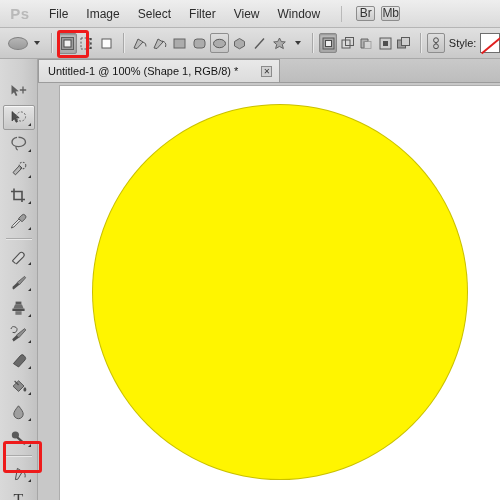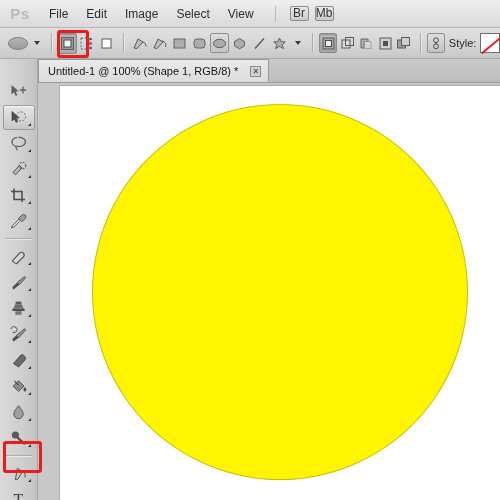--- a/index.html
+++ b/index.html
@@ -106,21 +106,21 @@
   .tabbar {
     position:absolute; left:38px; top:59px; width:462px; height:24px;
     background:linear-gradient(180deg,#c9c9c9,#bdbdbd);
     border-bottom:1px solid #9c9c9c; display:flex; align-items:flex-end;
     z-index:30;
   }
   .doc-tab {
     height:23px; display:flex; align-items:center; padding:0 7px 0 9px;
     background:linear-gradient(180deg,#e9e9e9,#dcdcdc);
     border:1px solid #9a9a9a; border-bottom:none;
-    font-size:11px; color:#141414; white-space:nowrap; gap:12px;
+    font-size:11px; color:#141414; white-space:nowrap; gap:23px;
   }
   .tab-close {
     width:11px;height:11px;border:1px solid #8b8b8b;background:#d2d2d2;
     font-size:8px;line-height:9px;text-align:center;color:#3a3a3a;
   }
 
   
   .toolbar {
     position:absolute; left:0; top:59px; width:38px; height:441px;
     background:linear-gradient(90deg,#d9d9d9 0%,#cfcfcf 60%,#c2c2c2 100%);
@@ -167,24 +167,25 @@
   }
 </style>
 </head>
 <body>
 
 <div id="app">
 
   <div class="menubar">
     <div class="ps-logo">Ps</div>
     <div class="menu-item">File</div>
-    <div class="menu-item">Edit</div>
     <div class="menu-item">Image</div>
     <div class="menu-item">Select</div>
+    <div class="menu-item">Filter</div>
     <div class="menu-item">View</div>
+    <div class="menu-item">Window</div>
     <div class="menu-sep-v"></div>
     <div class="tool-sq">Br</div>
     <div class="tool-sq">Mb</div>
   </div>
 
   <div class="optionsbar">
 
     <div class="shape-preview">
       <div class="ellipse-glyph"></div>
     </div>

